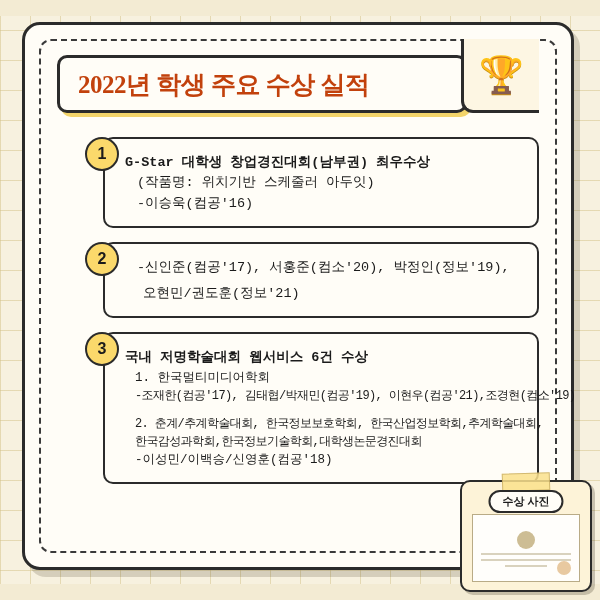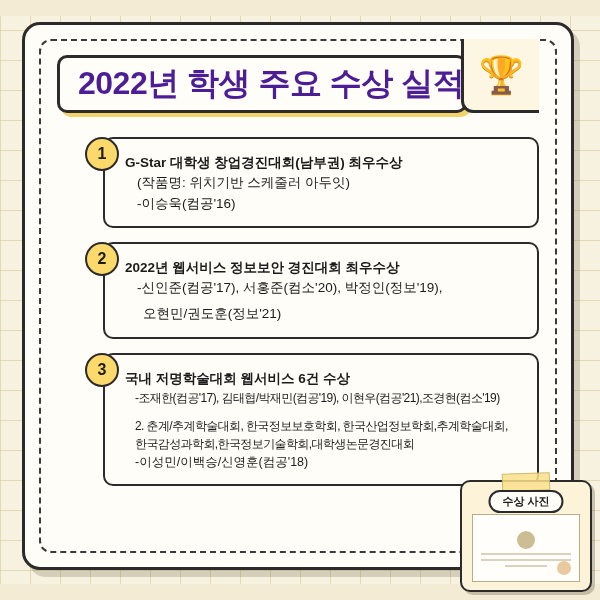--- a/index.html
+++ b/index.html
@@ -75,25 +75,26 @@
     background: #fffdf7;
     border: 3px solid #2b2b2b;
     border-radius: 10px;
     box-shadow: 4px 4px 0 #f3d46a;
     box-sizing: border-box;
     display: flex;
     align-items: center;
     padding-left: 18px;
   }
   .title-text {
-    font-size: 32px;
+    font-size: 25px;
     font-weight: bold;
-    color: #4c1d95;
+    color: #c2410c;
     letter-spacing: -0.5px;
     white-space: nowrap;
+    font-family: Liberation Serif, serif;
   }
   .trophy-box {
     position: absolute;
     right: 0;
     top: -16px;
     width: 78px;
     height: 74px;
     background: #fdf6e3;
     border-left: 3px solid #2b2b2b;
     border-bottom: 3px solid #2b2b2b;
@@ -148,20 +149,21 @@
     background: #fffdf7;
     padding: 14px 14px 12px 20px;
     box-sizing: border-box;
   }
   .panel-line {
     font-size: 13.5px;
     color: #1b1b1b;
     line-height: 1.5;
     white-space: nowrap;
     font-weight: bold;
+    font-family: Liberation Mono, monospace;
   }
   .panel-line.sub {
     font-weight: normal;
     padding-left: 12px;
   }
   .panel-line.sub2 {
     font-weight: normal;
     padding-left: 18px;
     margin-top: 6px;
   }
@@ -280,30 +282,30 @@
         <div class="panel">
           <div class="panel-line">G-Star 대학생 창업경진대회(남부권) 최우수상</div>
           <div class="panel-line sub">(작품명: 위치기반 스케줄러 아두잇)</div>
           <div class="panel-line sub">-이승욱(컴공'16)</div>
         </div>
       </div>
 
       <div class="block">
         <div class="badge">2</div>
         <div class="panel">
-          <div class="panel-line">2022년 웹서비스 정보보안 경진대회 최우수상</div>
           <div class="panel-line sub">-신인준(컴공'17), 서홍준(컴소'20), 박정인(정보'19),</div>
           <div class="panel-line sub2">오현민/권도훈(정보'21)</div>
         </div>
       </div>
 
       <div class="block">
         <div class="badge">3</div>
         <div class="panel">
           <div class="panel-line">국내 저명학술대회 웹서비스 6건 수상</div>
+          <div class="panel-line small">1. 한국멀티미디어학회</div>
           <div class="panel-line tiny">-조재한(컴공'17), 김태협/박재민(컴공'19), 이현우(컴공'21),조경현(컴소'19)</div>
           <div class="panel-line tiny gap">2. 춘계/추계학술대회, 한국정보보호학회, 한국산업정보학회,추계학술대회,</div>
           <div class="panel-line tiny">한국감성과학회,한국정보기술학회,대학생논문경진대회</div>
           <div class="panel-line small">-이성민/이백승/신영훈(컴공'18)</div>
         </div>
       </div>
 
     </div>
   </div>
 </div>

